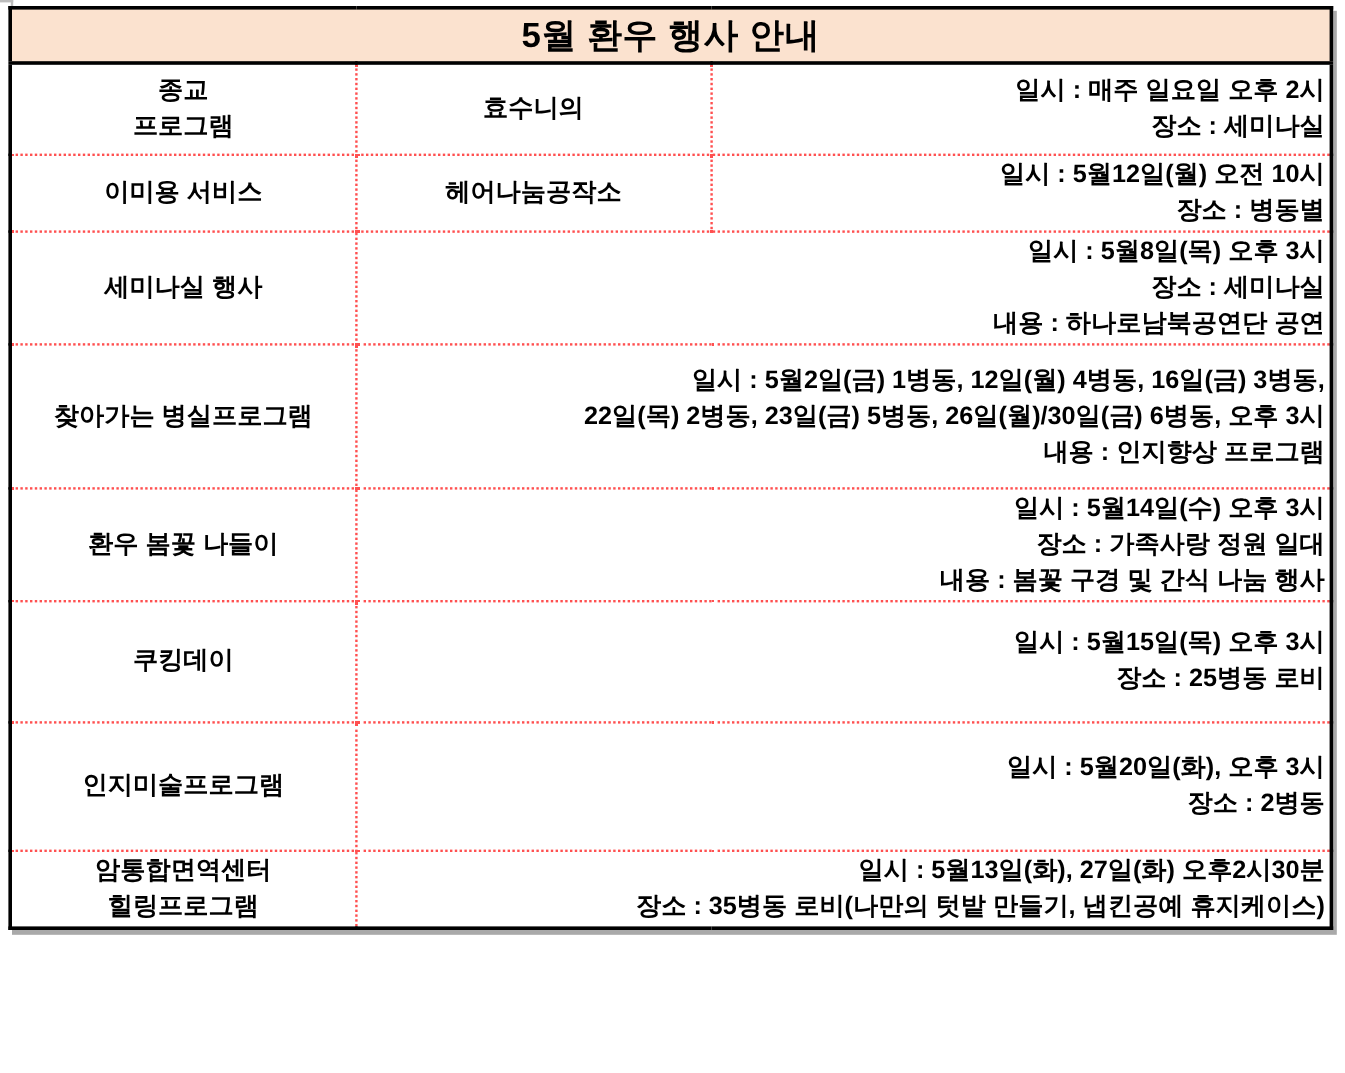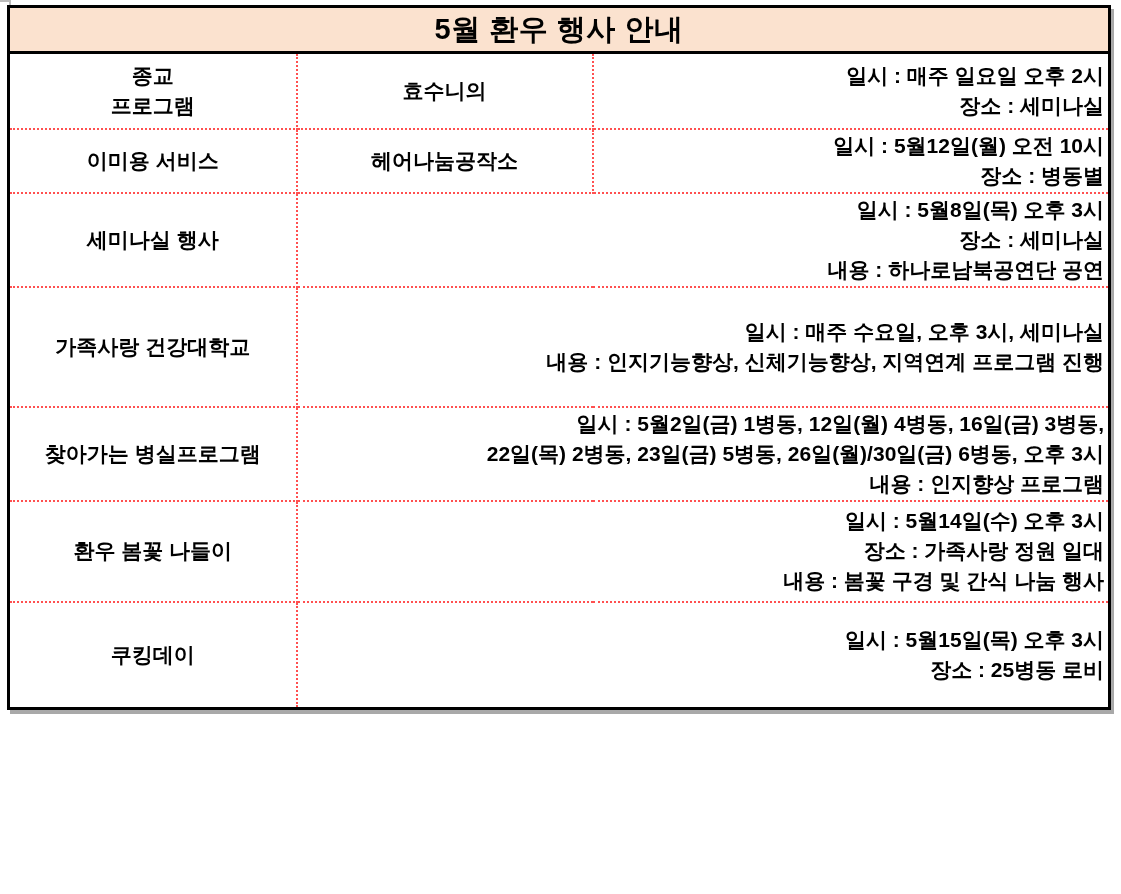--- a/index.html
+++ b/index.html
@@ -99,29 +99,20 @@
           <div class="name-line">세미나실 행사</div>
         </td>
         <td class="detail-cell" colspan="2">
           <div class="detail-line">일시 : 5월8일(목) 오후 3시</div>
           <div class="detail-line">장소 : 세미나실</div>
           <div class="detail-line">내용 : 하나로남북공연단 공연</div>
         </td>
       </tr>
       <tr>
         <td class="name-cell">
-          <div class="name-line">가족사랑 건강대학교</div>
-        </td>
-        <td class="detail-cell" colspan="2">
-          <div class="detail-line">일시 : 매주 수요일, 오후 3시, 세미나실</div>
-          <div class="detail-line">내용 : 인지기능향상, 신체기능향상, 지역연계 프로그램 진행</div>
-        </td>
-      </tr>
-      <tr>
-        <td class="name-cell">
           <div class="name-line">찾아가는 병실프로그램</div>
         </td>
         <td class="detail-cell" colspan="2">
           <div class="detail-line">일시 : 5월2일(금) 1병동, 12일(월) 4병동, 16일(금) 3병동,</div>
           <div class="detail-line">            22일(목) 2병동, 23일(금) 5병동, 26일(월)/30일(금) 6병동, 오후 3시</div>
           <div class="detail-line">내용 : 인지향상 프로그램</div>
         </td>
       </tr>
       <tr>
         <td class="name-cell">
@@ -135,14 +126,33 @@
       </tr>
       <tr>
         <td class="name-cell">
           <div class="name-line">쿠킹데이</div>
         </td>
         <td class="detail-cell" colspan="2">
           <div class="detail-line">일시 : 5월15일(목) 오후 3시</div>
           <div class="detail-line">장소 : 25병동 로비</div>
         </td>
       </tr>
+      <tr>
+        <td class="name-cell">
+          <div class="name-line">인지미술프로그램</div>
+        </td>
+        <td class="detail-cell" colspan="2">
+          <div class="detail-line">일시 : 5월20일(화), 오후 3시</div>
+          <div class="detail-line">장소 : 2병동</div>
+        </td>
+      </tr>
+      <tr>
+        <td class="name-cell">
+          <div class="name-line">암통합면역센터</div>
+          <div class="name-line">힐링프로그램</div>
+        </td>
+        <td class="detail-cell" colspan="2">
+          <div class="detail-line">일시 : 5월13일(화), 27일(화) 오후2시30분</div>
+          <div class="detail-line">장소 : 35병동 로비(나만의 텃밭 만들기, 냅킨공예 휴지케이스)</div>
+        </td>
+      </tr>
     </tbody>
 </table>
 
 </body></html>

